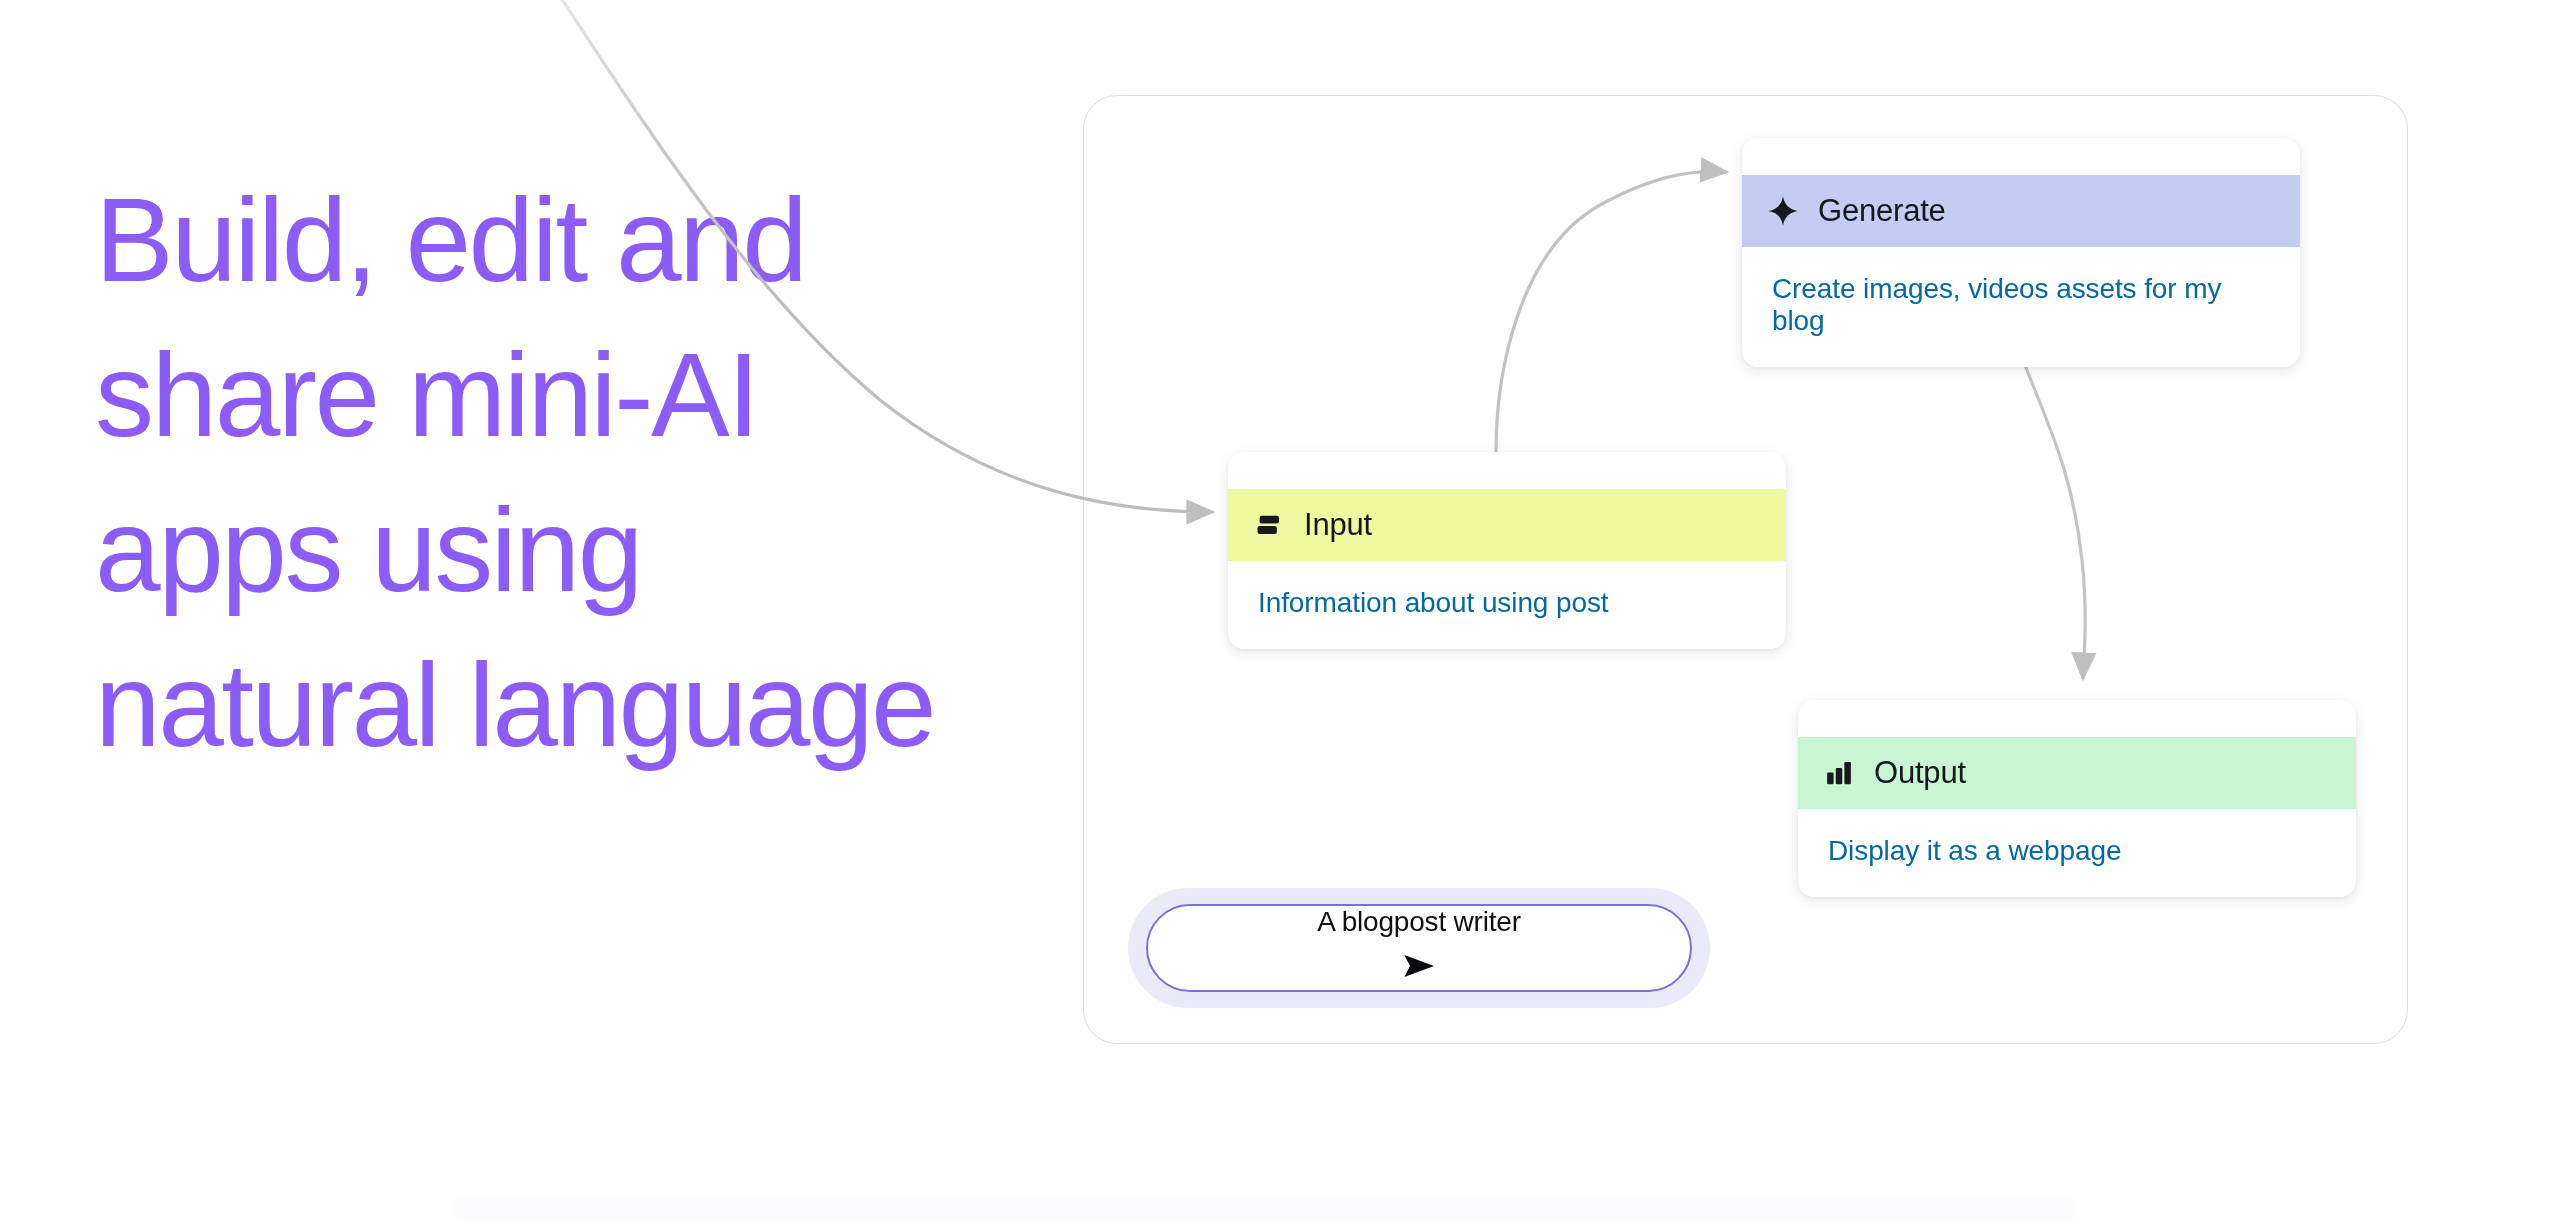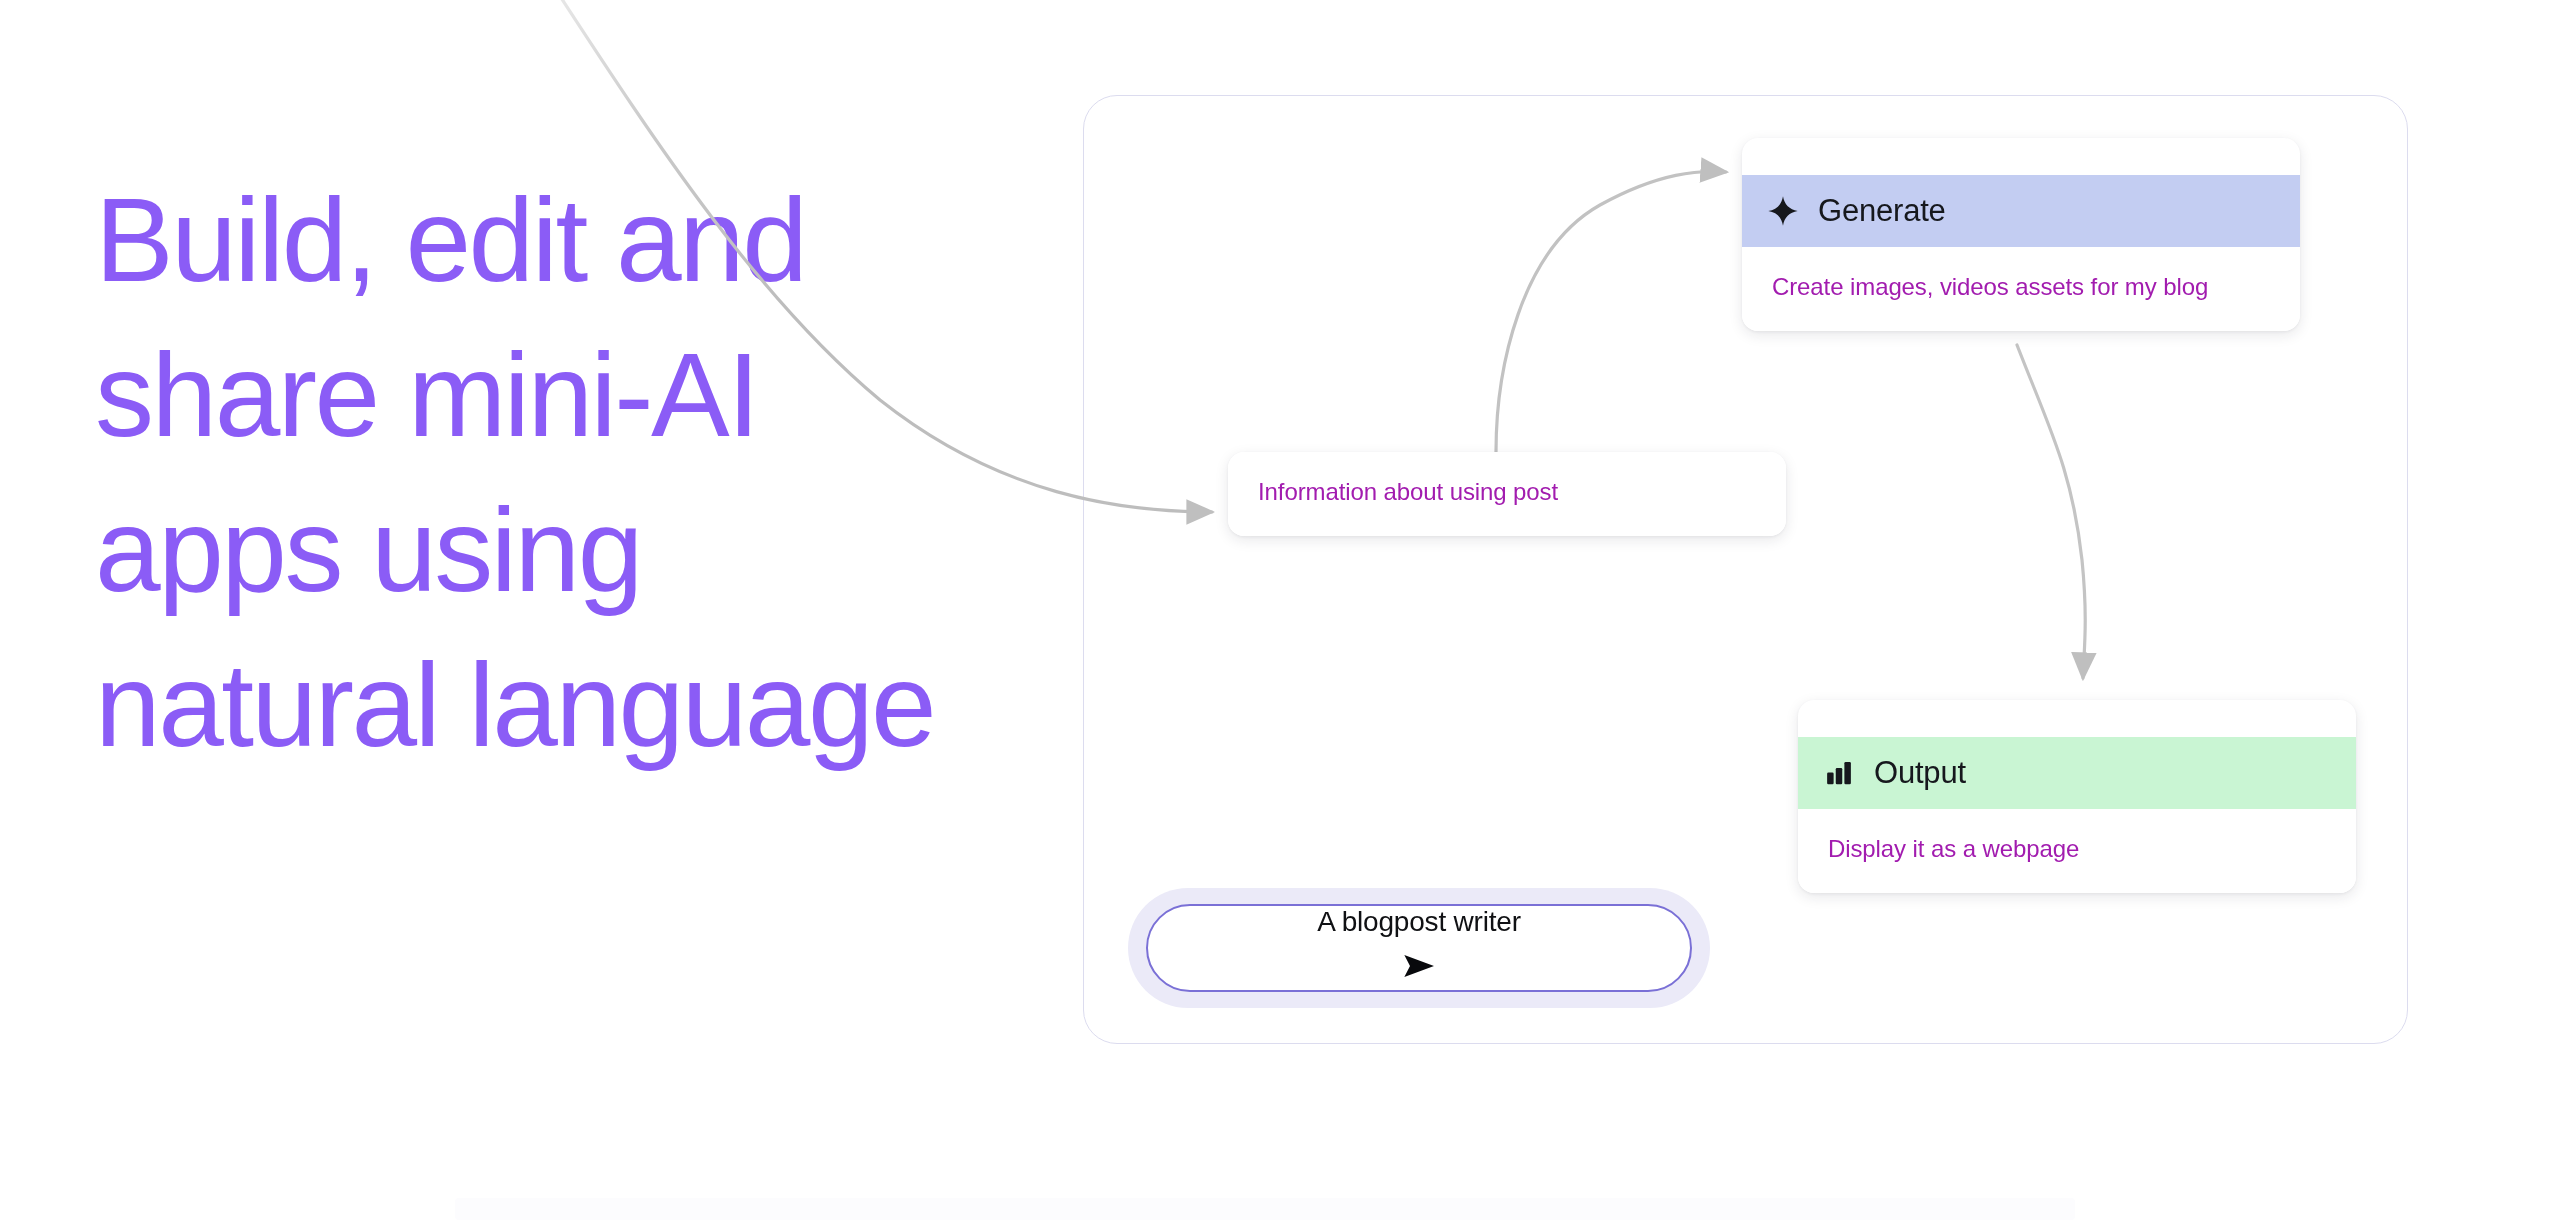--- a/index.html
+++ b/index.html
@@ -71,22 +71,22 @@
     box-sizing: border-box;
     margin-top: 37px;
   }
   .node-header-title {
     font-size: 31px;
     color: #16181d;
     letter-spacing: -0.2px;
   }
   .node-body {
     padding: 26px 30px 30px 30px;
-    font-size: 24px;
-    color: #a21caf;
+    font-size: 28px;
+    color: #0369a1;
     letter-spacing: -0.1px;
     background: #ffffff;
   }
   .node-icon {
     display: inline-flex;
     align-items: center;
     justify-content: center;
     width: 34px;
     height: 34px;
     flex: 0 0 auto;
@@ -193,20 +193,29 @@
       <svg width="32" height="32" viewBox="0 0 24 24" xmlns="http://www.w3.org/2000/svg">
         <path d="M12 1 C13 7.2 16.8 11 23 12 C16.8 13 13 16.8 12 23 C11 16.8 7.2 13 1 12 C7.2 11 11 7.2 12 1 Z" fill="#16181d"></path>
       </svg>
     </span>
     <span class="node-header-title">Generate</span>
   </div>
   <div class="node-body">Create images, videos assets for my blog</div>
 </div>
 
 <div class="node-card" id="node-input">
+  <div class="node-header">
+    <span class="node-icon">
+      <svg width="30" height="30" viewBox="0 0 24 24" xmlns="http://www.w3.org/2000/svg">
+        <rect x="4.5" y="4.5" width="15.5" height="6.3" rx="1.8" fill="#16181d"></rect>
+        <rect x="2.8" y="12.8" width="15.5" height="6.3" rx="1.8" fill="#16181d"></rect>
+      </svg>
+    </span>
+    <span class="node-header-title">Input</span>
+  </div>
   <div class="node-body">Information about using post</div>
 </div>
 
 <div class="node-card" id="node-output">
   <div class="node-header">
     <span class="node-icon">
       <svg width="30" height="30" viewBox="0 0 24 24" xmlns="http://www.w3.org/2000/svg">
         <rect x="2.5" y="11.5" width="5.2" height="9.5" rx="1" fill="#16181d"></rect>
         <rect x="9.4" y="8.0" width="5.2" height="13" rx="1" fill="#16181d"></rect>
         <rect x="16.3" y="3.2" width="5.2" height="17.8" rx="1" fill="#16181d"></rect>

